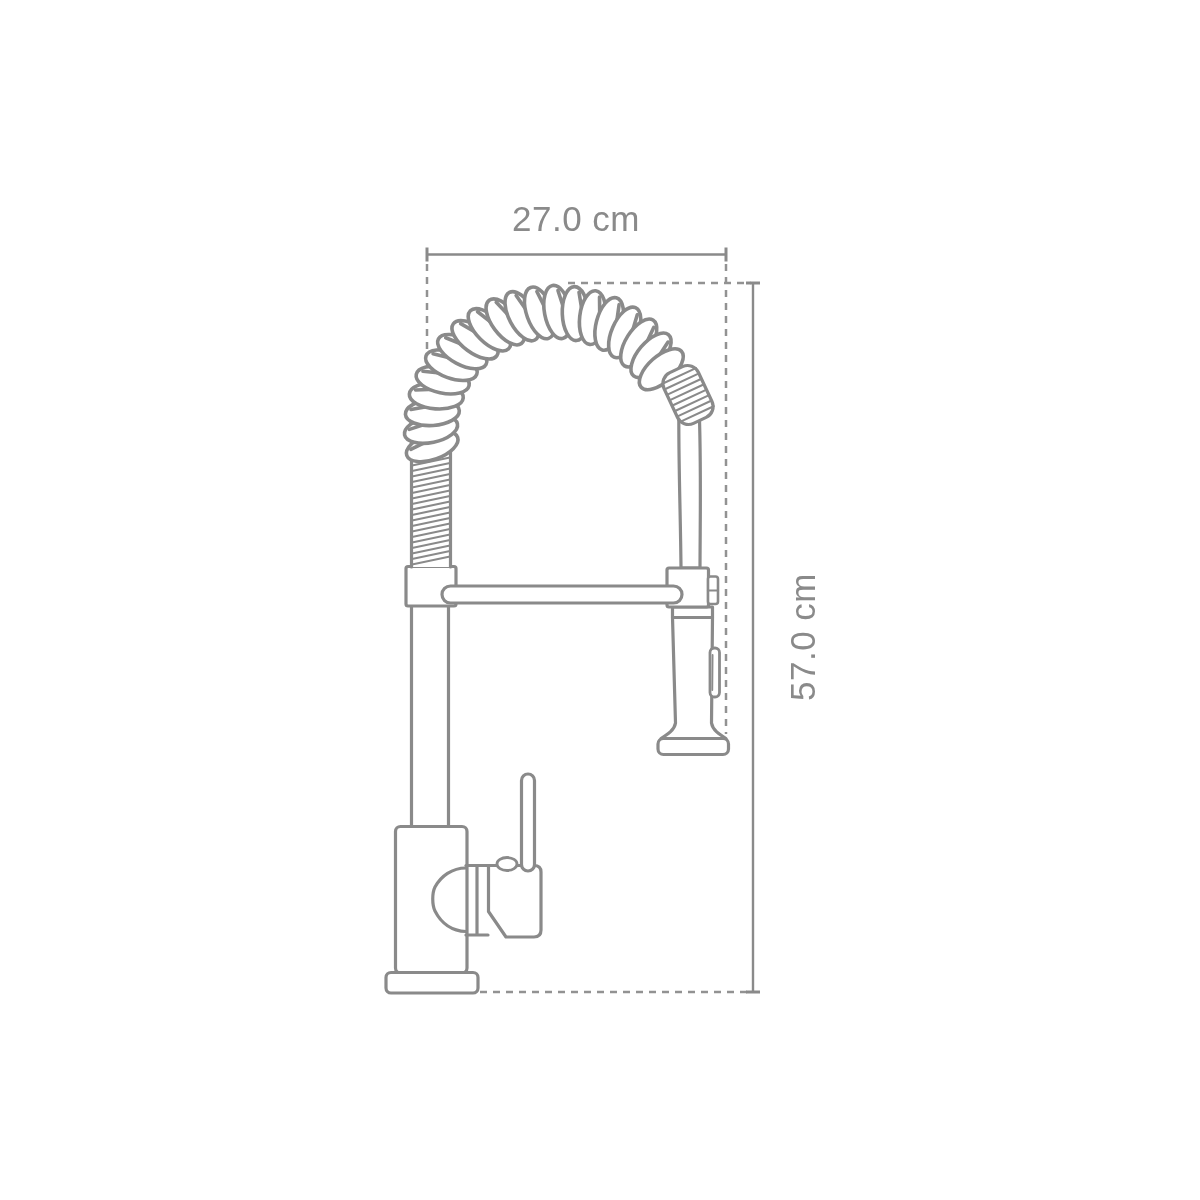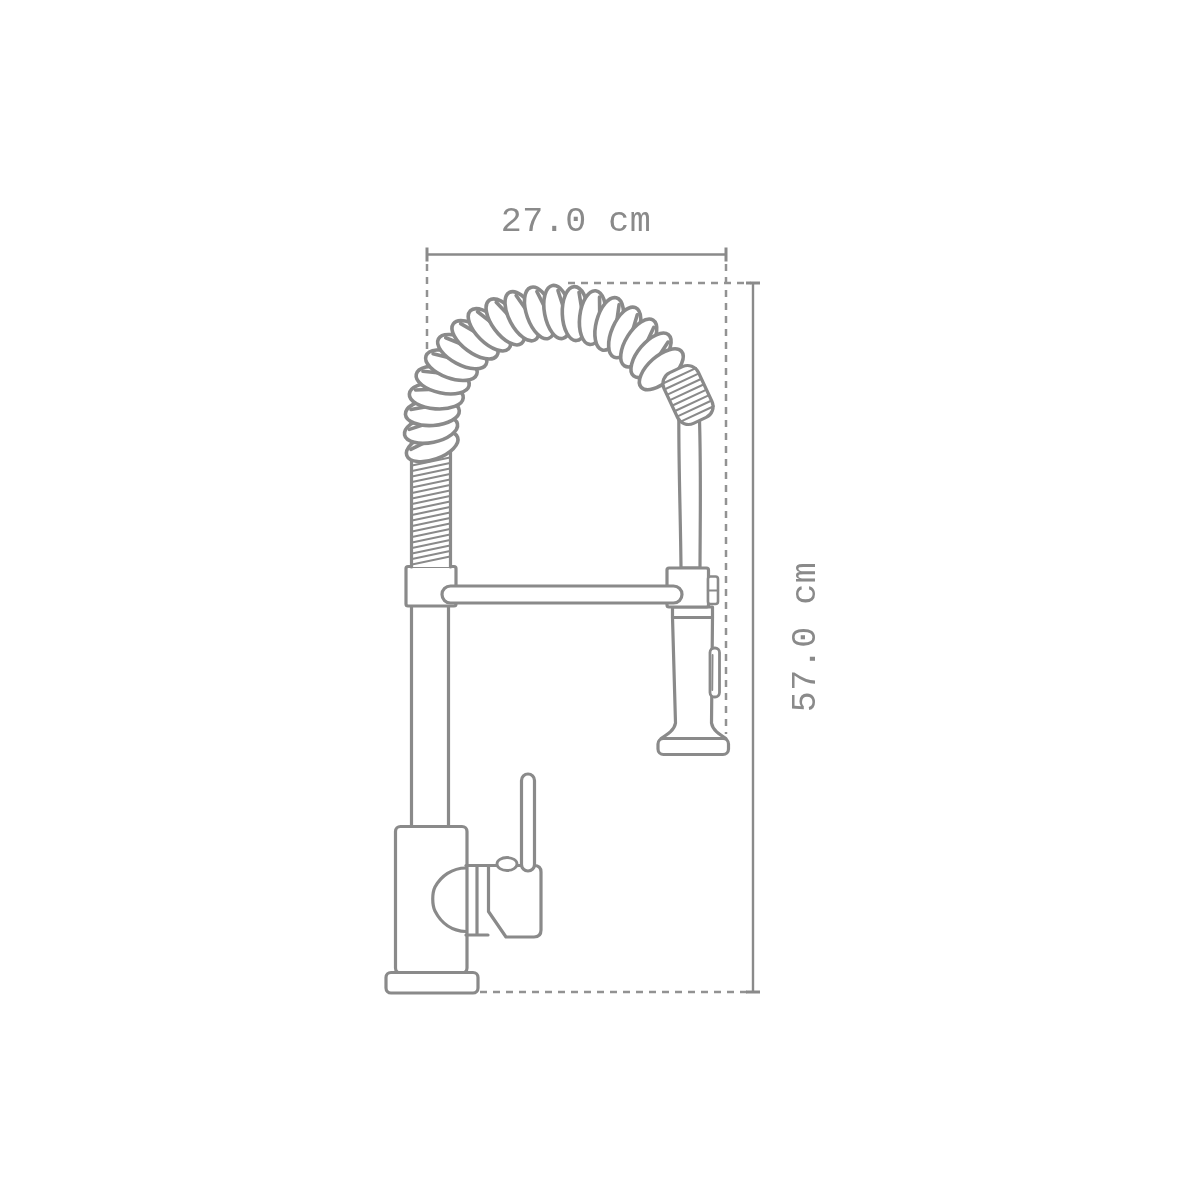--- a/index.html
+++ b/index.html
@@ -1,17 +1,17 @@
 <!DOCTYPE html>
 <html><head>
 <meta charset="utf-8">
 <style>
   html,body{margin:0;padding:0;background:#fff;}
   .stage{position:relative;width:1200px;height:1200px;background:#ffffff;overflow:hidden;
-         font-family:Liberation Mono, monospace;}
+         font-family:Liberation Sans, sans-serif;}
   svg{position:absolute;left:0;top:0;}
   .dim-label{font-size:35px;letter-spacing:.5px;}
 </style>
 </head>
 <body>
 
 <div class="stage">
 <svg width="1200" height="1200" viewBox="0 0 1200 1200">
 
   <g stroke="#8a8a8a" stroke-width="2.4" fill="none">

